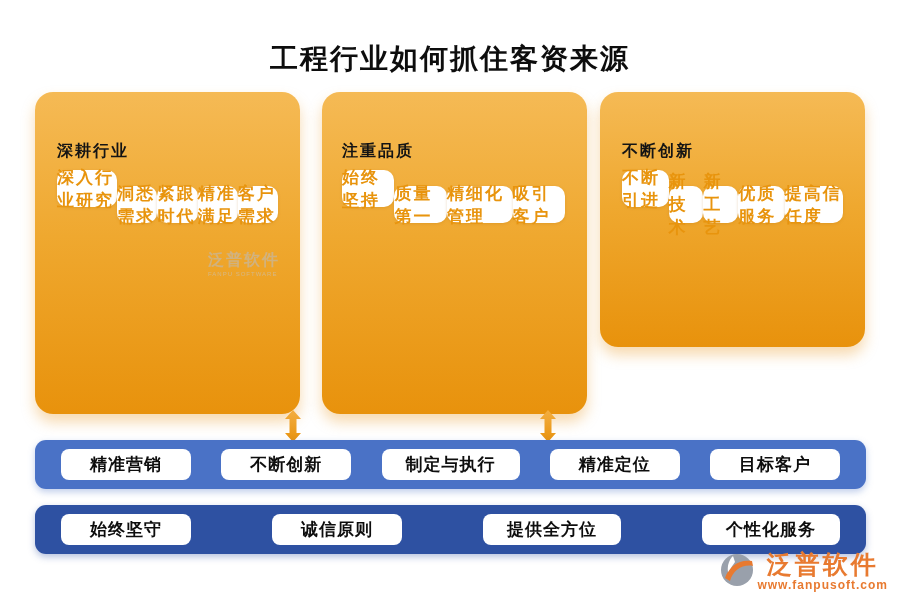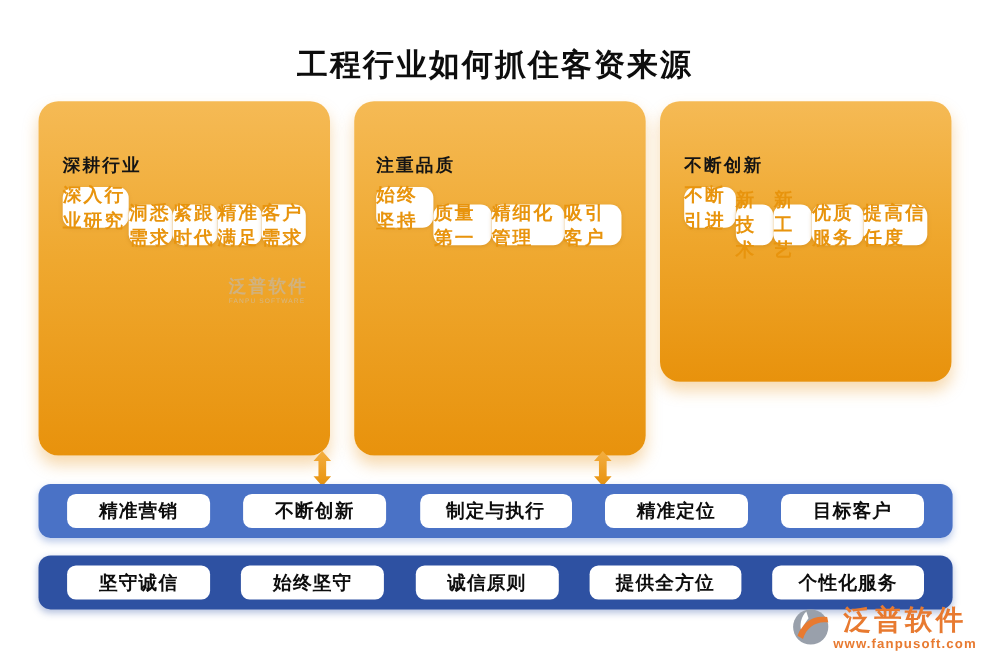--- a/index.html
+++ b/index.html
@@ -132,21 +132,20 @@
 
   <div class="bar bar1">
     <div class="bar-pill">精准营销</div>
     <div class="bar-pill">不断创新</div>
     <div class="bar-pill">制定与执行</div>
     <div class="bar-pill">精准定位</div>
     <div class="bar-pill">目标客户</div>
   </div>
 
   <div class="bar bar2">
-    <div class="bar-pill">坚守诚信</div>
     <div class="bar-pill">始终坚守</div>
     <div class="bar-pill">诚信原则</div>
     <div class="bar-pill">提供全方位</div>
     <div class="bar-pill">个性化服务</div>
   </div>
 
   <div class="watermark">
     <div class="wm-main">泛普软件</div>
     <div class="wm-sub">FANPU SOFTWARE</div>
   </div>

